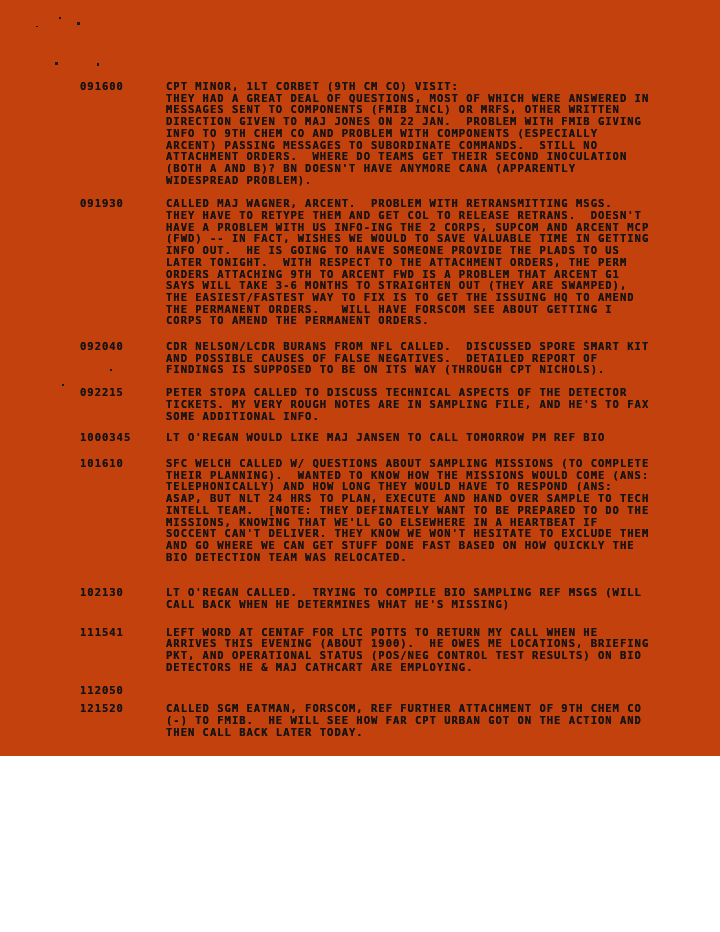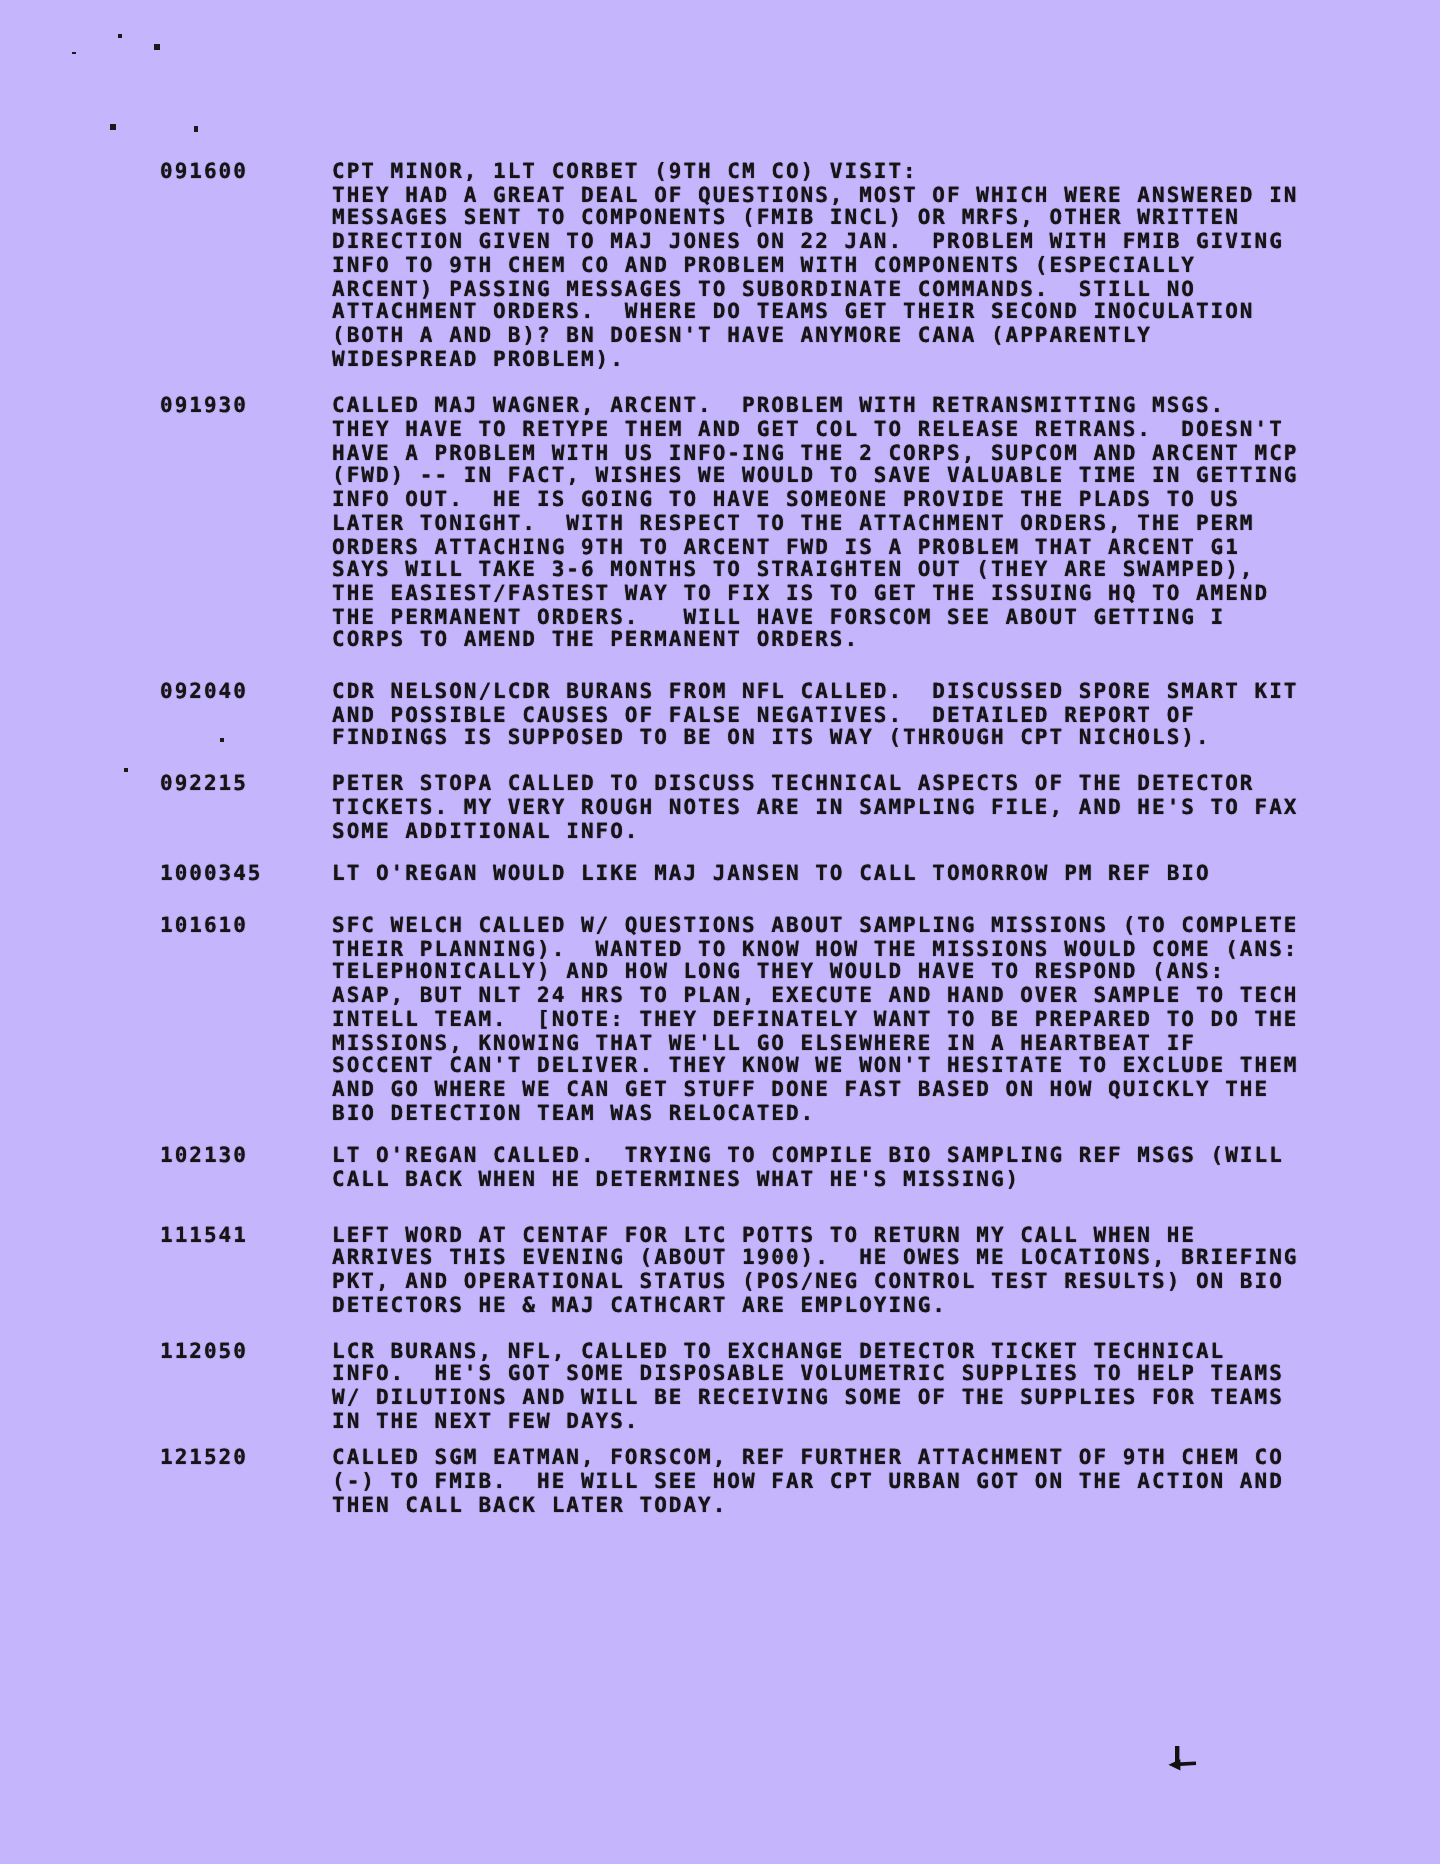--- a/index.html
+++ b/index.html
@@ -3,22 +3,22 @@
 <meta charset="utf-8">
 <style>
   html, body {
     margin: 0;
     padding: 0;
     background: #ffffff;
   }
   .page {
     position: relative;
     width: 720px;
-    height: 932px;
-    background: #c4b5fd;
+    height: 756px;
+    background: #c2410c;
     overflow: hidden;
     font-family: "DejaVu Sans Mono", "Liberation Mono", monospace;
     color: #151515;
   }
   .log {
     position: absolute;
     left: 80px;
     top: 81px;
     width: 592px;
   }
@@ -106,21 +106,21 @@
       <div class="text">PETER STOPA CALLED TO DISCUSS TECHNICAL ASPECTS OF THE DETECTOR
 TICKETS. MY VERY ROUGH NOTES ARE IN SAMPLING FILE, AND HE'S TO FAX
 SOME ADDITIONAL INFO.</div>
     </div>
 
     <div class="entry" style="margin-bottom:14px">
       <div class="time">1000345</div>
       <div class="text">LT O'REGAN WOULD LIKE MAJ JANSEN TO CALL TOMORROW PM REF BIO</div>
     </div>
 
-    <div class="entry" style="margin-bottom:10px">
+    <div class="entry" style="margin-bottom:24px">
       <div class="time">101610</div>
       <div class="text">SFC WELCH CALLED W/ QUESTIONS ABOUT SAMPLING MISSIONS (TO COMPLETE
 THEIR PLANNING).  WANTED TO KNOW HOW THE MISSIONS WOULD COME (ANS:
 TELEPHONICALLY) AND HOW LONG THEY WOULD HAVE TO RESPOND (ANS:
 ASAP, BUT NLT 24 HRS TO PLAN, EXECUTE AND HAND OVER SAMPLE TO TECH
 INTELL TEAM.  [NOTE: THEY DEFINATELY WANT TO BE PREPARED TO DO THE
 MISSIONS, KNOWING THAT WE'LL GO ELSEWHERE IN A HEARTBEAT IF
 SOCCENT CAN'T DELIVER. THEY KNOW WE WON'T HESITATE TO EXCLUDE THEM
 AND GO WHERE WE CAN GET STUFF DONE FAST BASED ON HOW QUICKLY THE
 BIO DETECTION TEAM WAS RELOCATED.</div>
@@ -135,24 +135,20 @@
     <div class="entry" style="margin-bottom:11px">
       <div class="time">111541</div>
       <div class="text">LEFT WORD AT CENTAF FOR LTC POTTS TO RETURN MY CALL WHEN HE
 ARRIVES THIS EVENING (ABOUT 1900).  HE OWES ME LOCATIONS, BRIEFING
 PKT, AND OPERATIONAL STATUS (POS/NEG CONTROL TEST RESULTS) ON BIO
 DETECTORS HE &amp; MAJ CATHCART ARE EMPLOYING.</div>
     </div>
 
     <div class="entry" style="margin-bottom:7px">
       <div class="time">112050</div>
-      <div class="text">LCR BURANS, NFL, CALLED TO EXCHANGE DETECTOR TICKET TECHNICAL
-INFO.  HE'S GOT SOME DISPOSABLE VOLUMETRIC SUPPLIES TO HELP TEAMS
-W/ DILUTIONS AND WILL BE RECEIVING SOME OF THE SUPPLIES FOR TEAMS
-IN THE NEXT FEW DAYS.</div>
     </div>
 
     <div class="entry" style="margin-bottom:10px">
       <div class="time">121520</div>
       <div class="text">CALLED SGM EATMAN, FORSCOM, REF FURTHER ATTACHMENT OF 9TH CHEM CO
 (-) TO FMIB.  HE WILL SEE HOW FAR CPT URBAN GOT ON THE ACTION AND
 THEN CALL BACK LATER TODAY.</div>
     </div>
 
 

